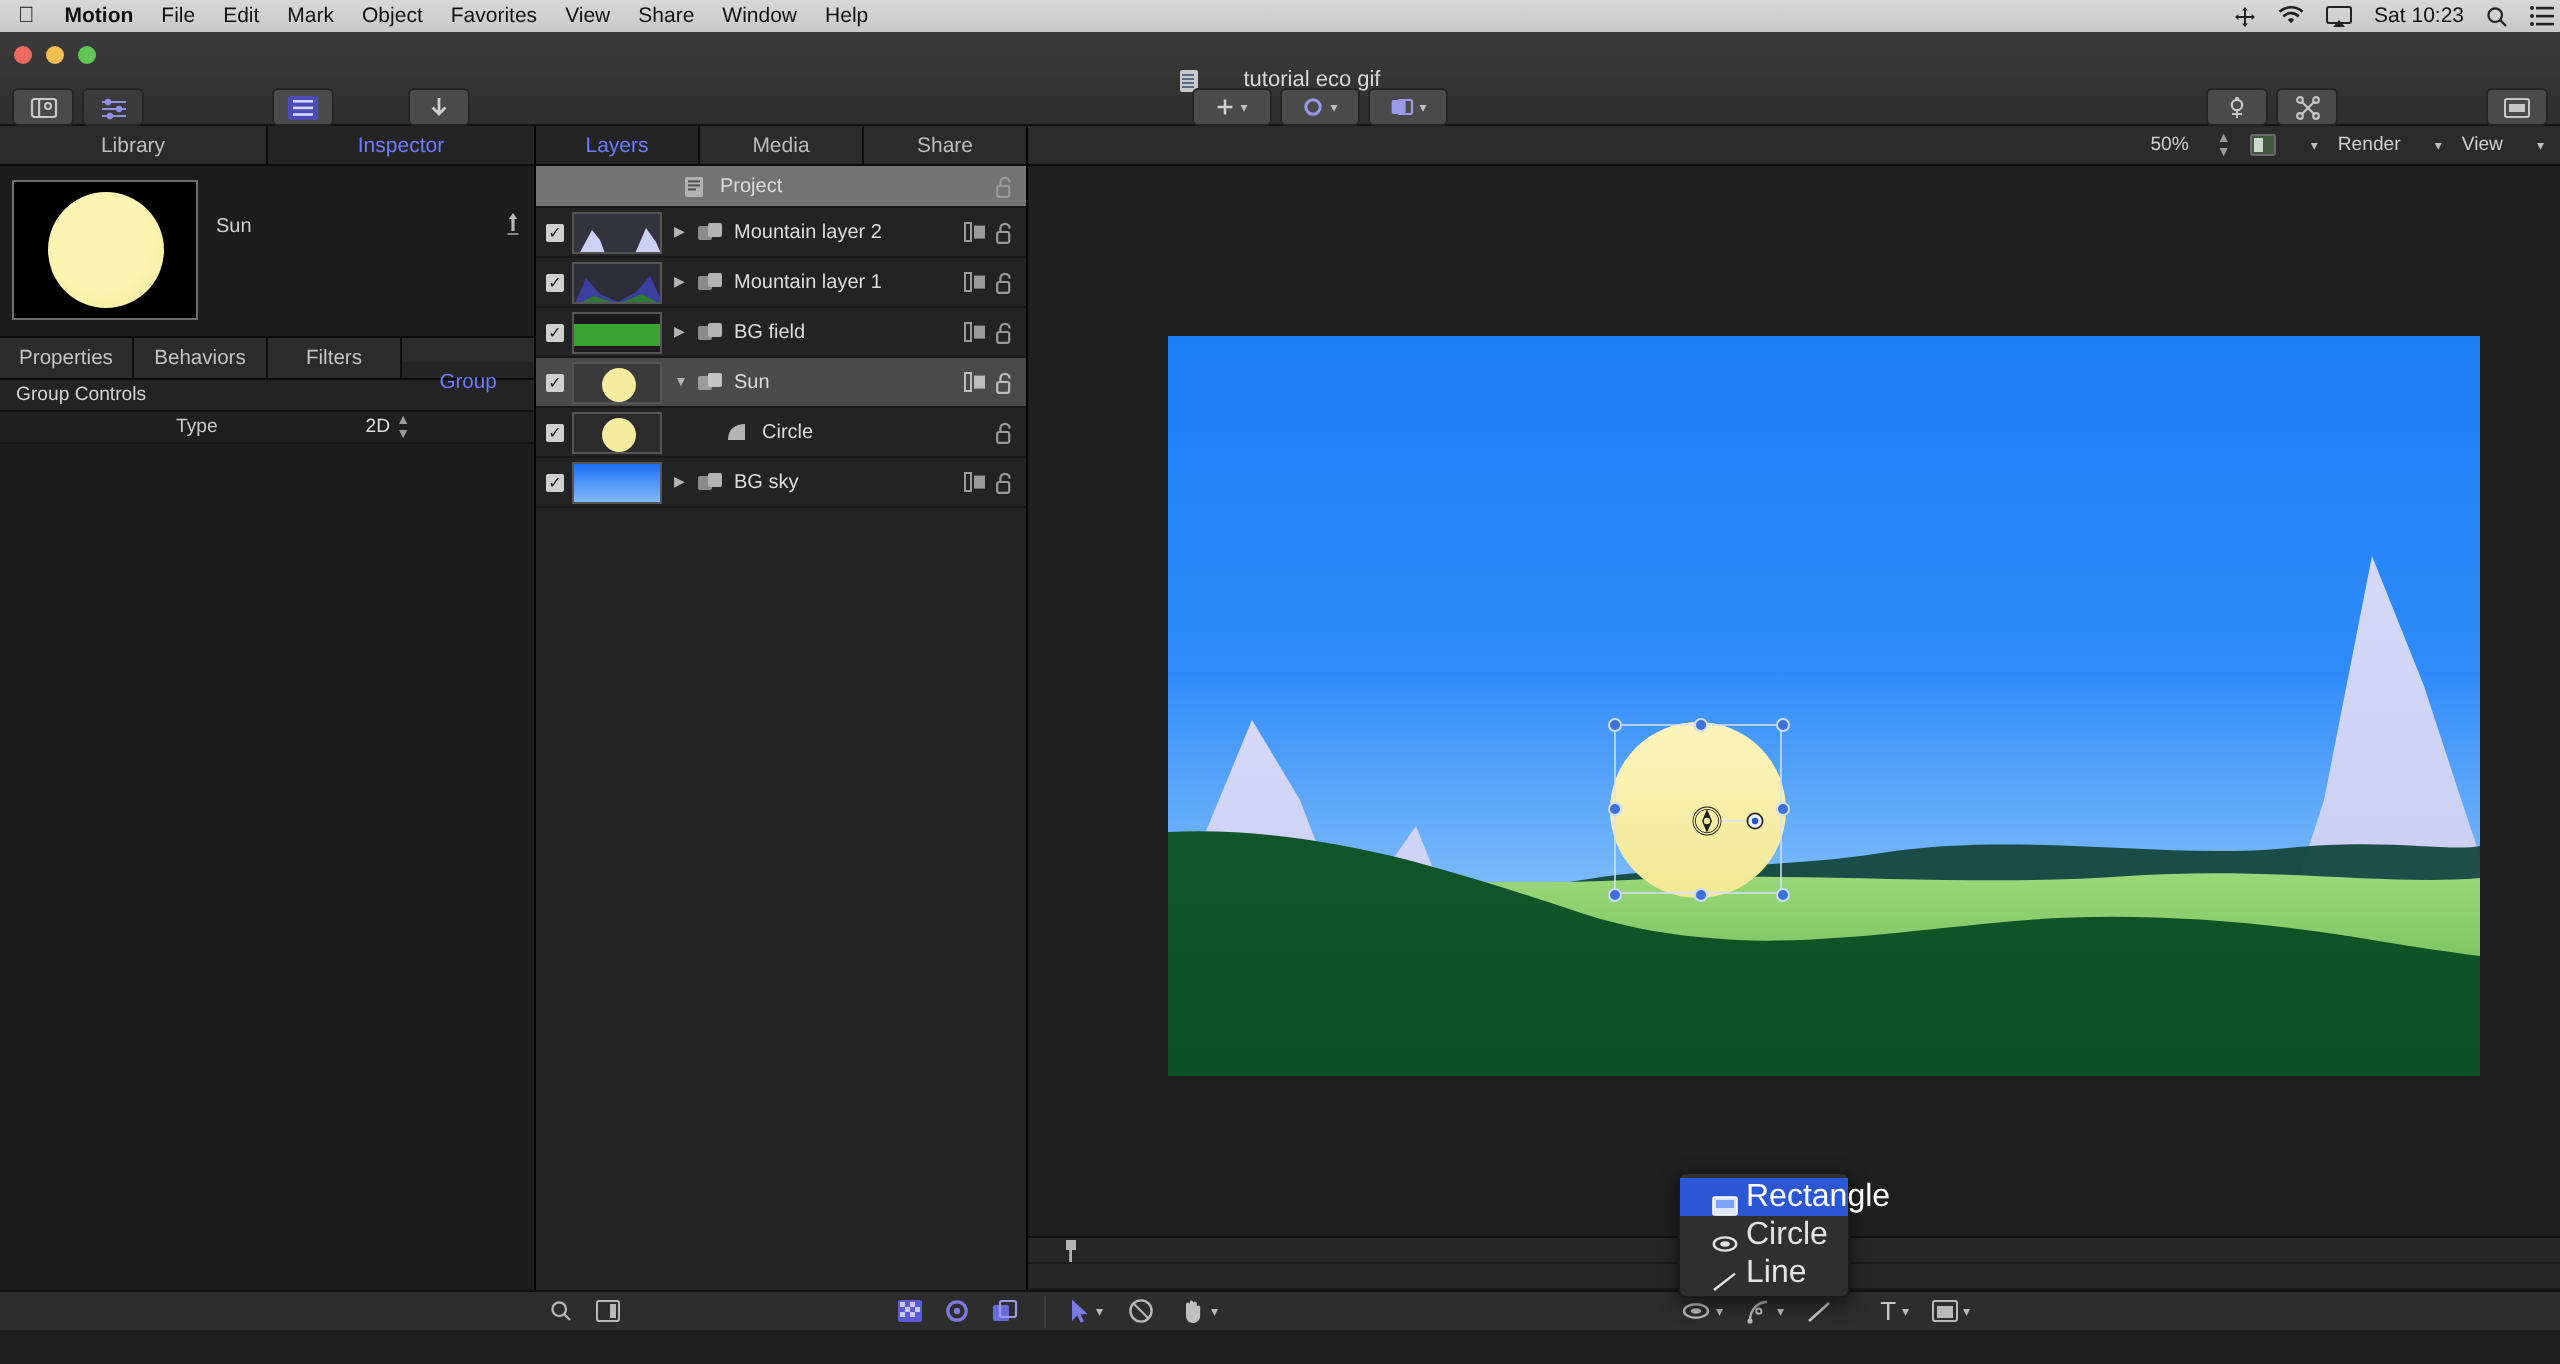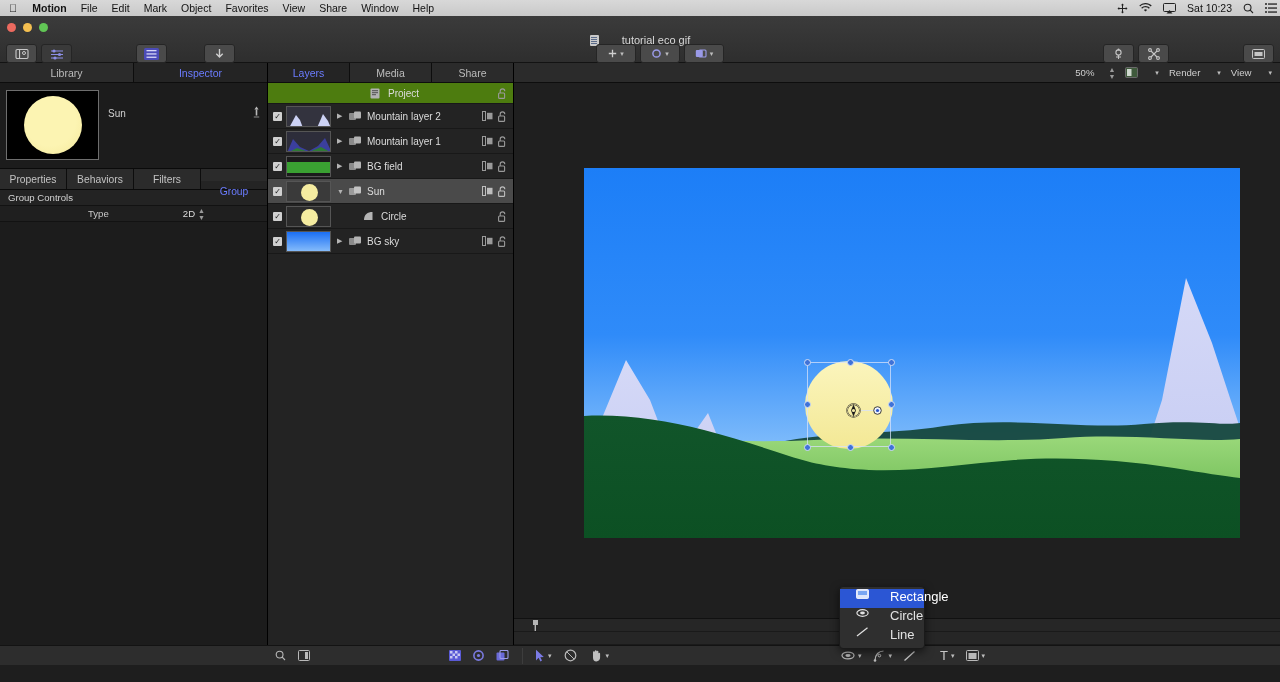--- a/index.html
+++ b/index.html
@@ -129,21 +129,21 @@
   
   .layerspanel {
     position: absolute; top: 63px; left: 268px; width: 246px; height: 582px;
     background: #232323; border-right: 1px solid #000;
   }
   .lrow {
     height: 25px; display: flex; align-items: center;
     border-bottom: 1px solid #181818; position: relative;
     font-size: 10px; color: #dcdcdc;
   }
-  .lrow.projectrow { background: #4d7c0f; height: 21px; padding-left: 28px; }
+  .lrow.projectrow { background: #737373; height: 21px; }
   .lrow.sel { background: #4a4a4a; }
   .lchk {
     width: 9px; height: 9px; margin-left: 5px; margin-right: 4px;
     background: #d0d0d0; border-radius: 1px; color: #1a1a1a;
     font-size: 8px; line-height: 9px; text-align: center; flex: none;
   }
   .lthumb {
     width: 45px; height: 21px; border: 1px solid #555; flex: none;
     overflow: hidden; position: relative; background: #111;
   }
@@ -189,22 +189,22 @@
     background: rgba(215,225,250,0.75);
   }
 
   
   .popup {
     position: absolute; left: 839px; top: 586px; width: 86px;
     background: #2f2f2f; border: 1px solid #1a1a1a; border-radius: 4px;
     box-shadow: 0 3px 9px rgba(0,0,0,0.55); padding: 2px 0; z-index: 40;
   }
   .pitem {
-    height: 19px; display: flex; align-items: flex-start; gap: 21px;
-    padding-left: 16px; font-size: 13px; color: #e2e2e2;
+    height: 19px; display: flex; align-items: flex-end; gap: 4px;
+    padding-left: 16px; font-size: 16px; color: #e2e2e2;
   }
   .pitem.hl { background: #2b56d4; color: #fff; }
 
   
   .tlstrip {
     position: absolute; top: 618px; left: 514px; width: 766px; height: 27px;
     background: #232323; border-top: 1px solid #111;
   }
   .tlrow { height: 13px; border-bottom: 1px solid #1a1a1a; background: #262626; }
   .playhead {

